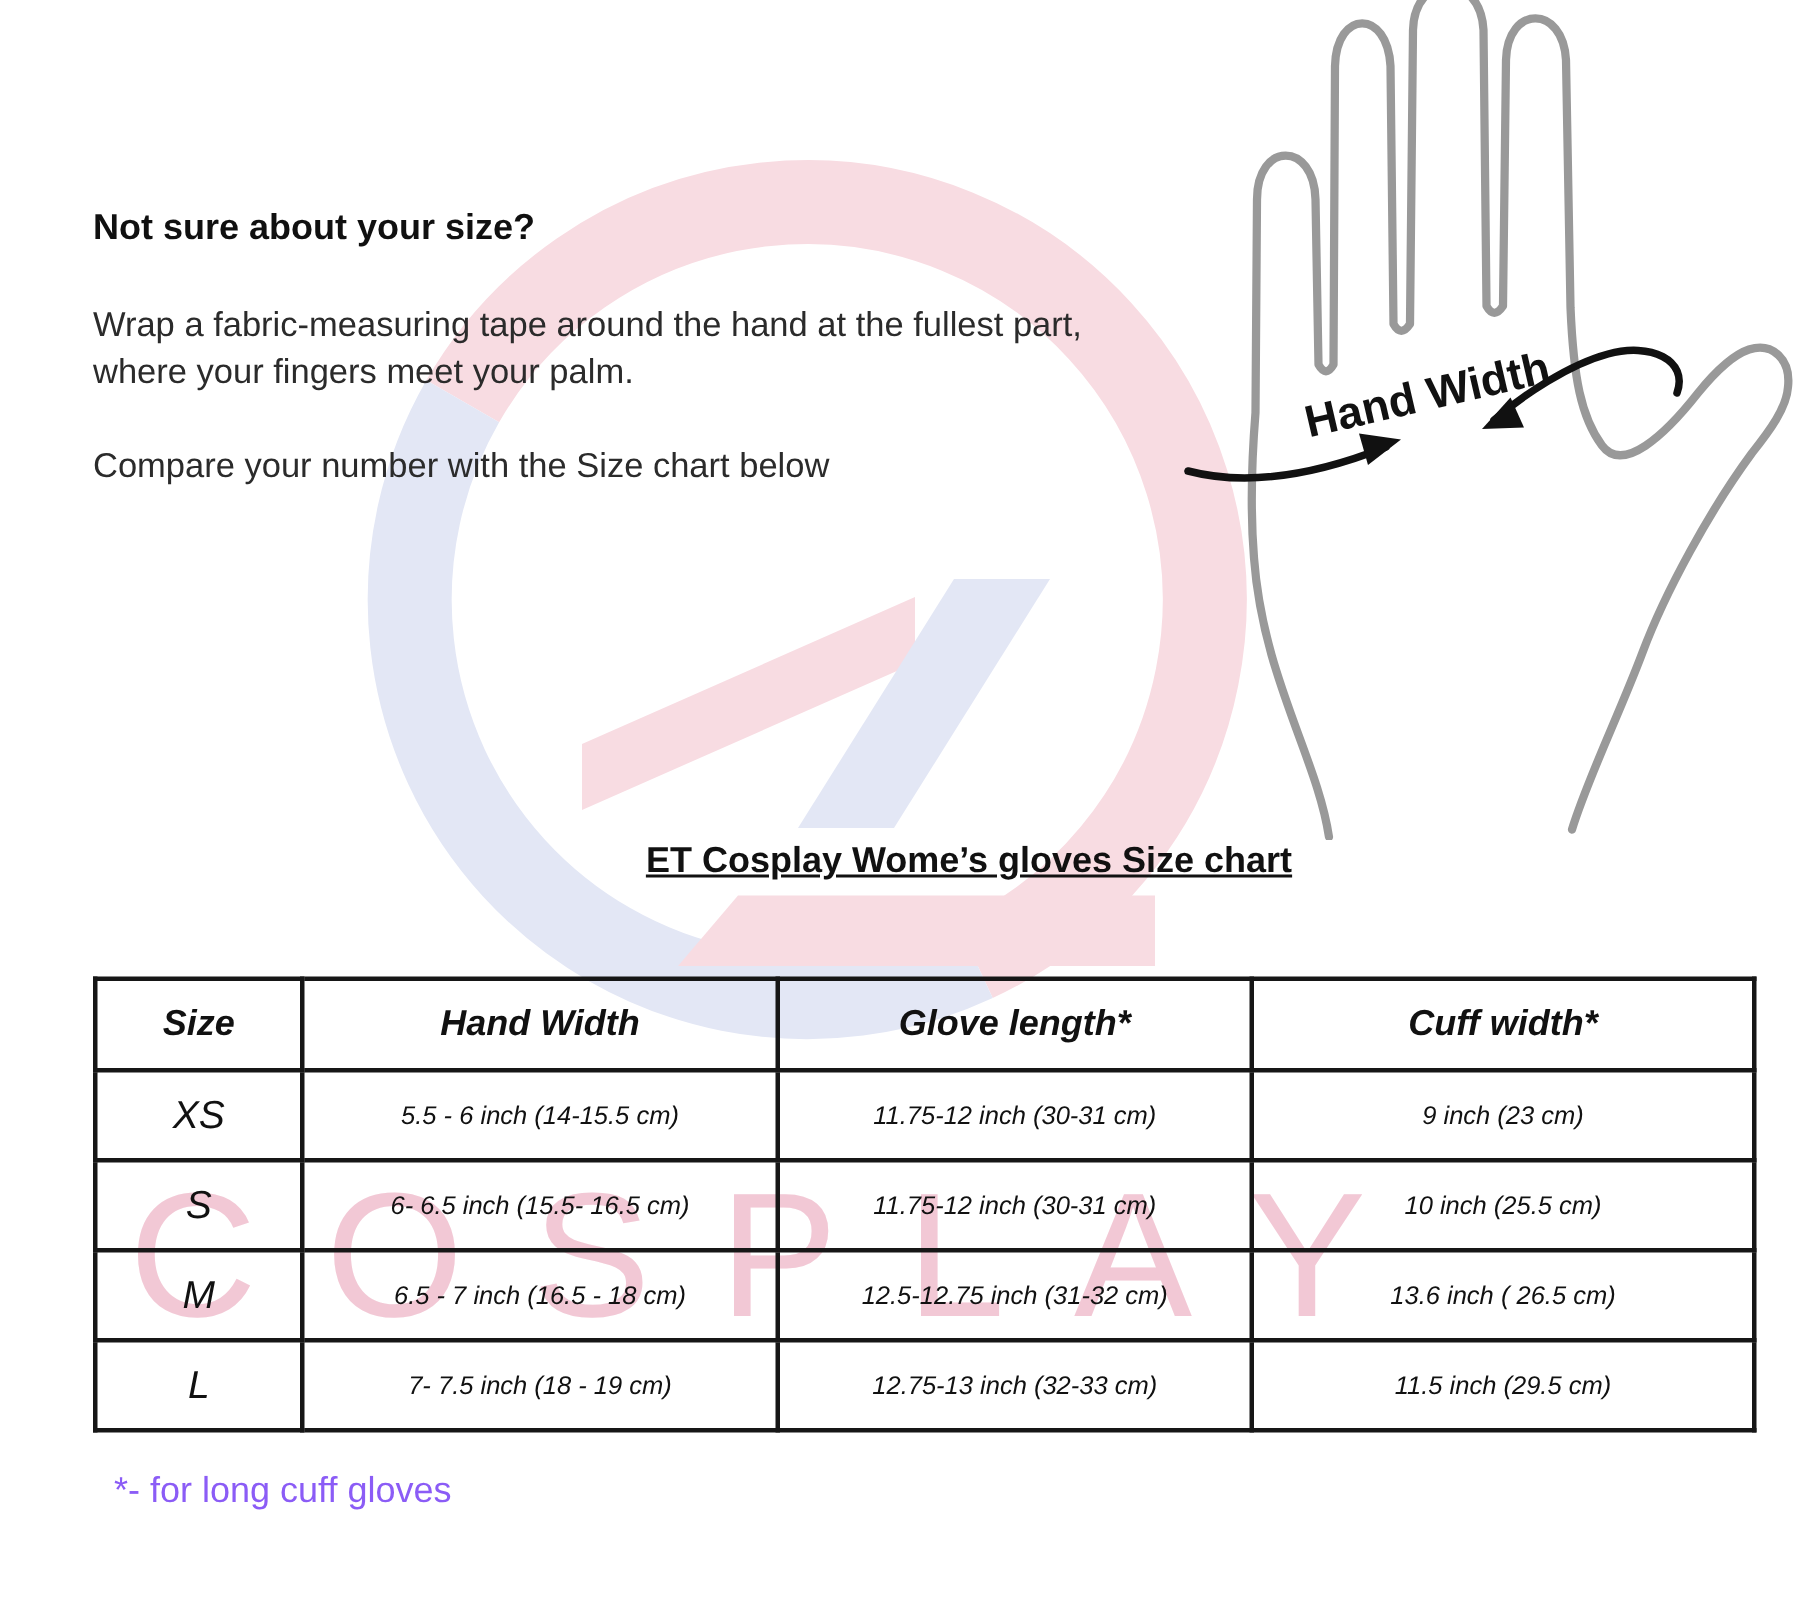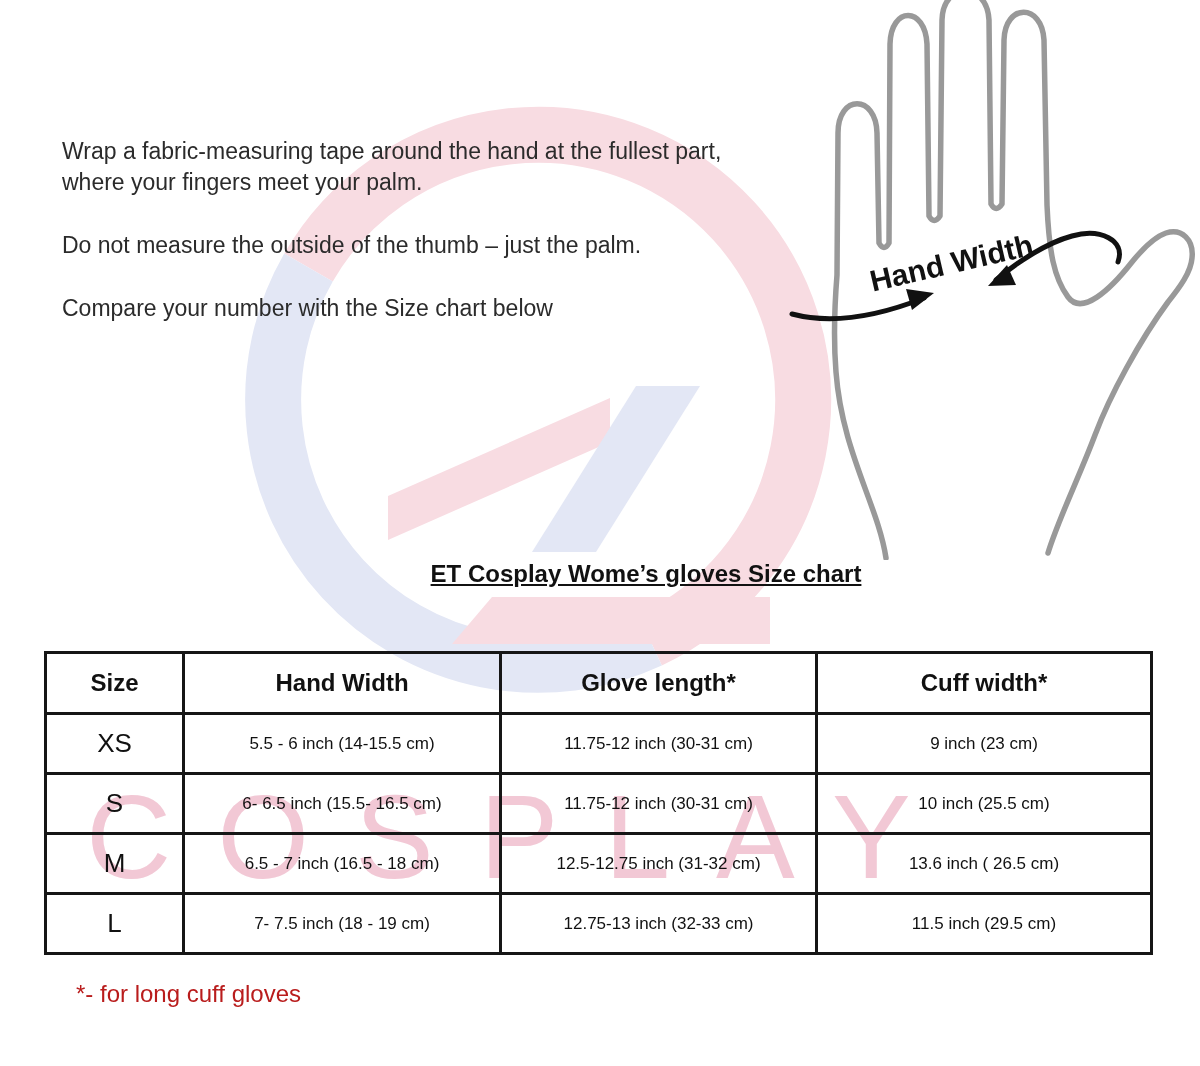--- a/index.html
+++ b/index.html
@@ -18,51 +18,51 @@
   .instructions { position:absolute; left:62px; top:136px; width:795px;
     font-size:23px; line-height:31px; color:#2b2b2b; }
   .instructions .head { font-size:24px; font-weight:bold; color:#101010; margin:0 0 34px 0; }
   .instructions p { margin:0 0 32px 0; white-space:pre-line; }
   
   .hand-svg { position:absolute; left:780px; top:0; width:420px; height:560px; }
   
   .chart-title { position:absolute; left:96px; top:560px; width:1100px;
     text-align:center; font-size:24px; font-weight:bold; color:#111;text-decoration:underline; }
   
-  .size-table { position:absolute; left:44px; top:651px; width:1106px;
-    border-collapse:collapse; table-layout:fixed; background:transparent; }
+  .size-table { position:absolute; left:62px; top:651px; width:1106px;
+    border-collapse:collapse; table-layout:fixed; background:transparent;font-style:italic; }
   .size-table th, .size-table td {
     border:3px solid #161616; text-align:center; vertical-align:middle;
     background:transparent; padding:0; color:#111;
   }
   .size-table th { height:58px; font-size:24px; font-weight:bold; }
   .size-table td { height:57px; font-size:17px; }
   .size-table td.size-cell { font-size:26px; font-weight:normal; }
   
-  .footnote { position:absolute; left:76px; top:980px; font-size:24px; color:#b91c1c; }
+  .footnote { position:absolute; left:76px; top:980px; font-size:24px; color:#8b5cf6; }
 </style>
 </head>
 <body>
 
 <div class="canvas">
 
   <svg class="wm-svg" viewBox="0 0 1200 1066" aria-hidden="true">
     <path d="M 308.5 267.5 A 265 265 0 1 1 650 640" fill="none" stroke="#f8dce2" stroke-width="56"></path>
     <path d="M 308.5 267.5 A 265 265 0 0 0 650 640" fill="none" stroke="#e3e7f5" stroke-width="56"></path>
     <polygon points="388,496 610,398 610,442 388,540" fill="#f8dce2"></polygon>
     <polygon points="636,386 700,386 596,552 532,552" fill="#e3e7f5"></polygon>
     <polygon points="492,597 770,597 770,644 452,644" fill="#f8dce2"></polygon>
   </svg>
 
   <div class="wm-word">COSPLAY</div>
 
   <div class="instructions">
+    <div class="head">Not sure about your size?</div>
     <p>Wrap a fabric-measuring tape around the hand at the fullest part,
 where your fingers meet your palm.</p>
-    <p>Do not measure the outside of the thumb – just the palm.</p>
     <p>Compare your number with the  Size chart below</p>
   </div>
 
   <svg class="hand-svg" viewBox="0 0 420 560" aria-hidden="true">
 
     <path d="M 106 558
          C 98 505 62 452 56 372
          C 53 335 55 300 57 275
          L 58 133
          C 58 94 96 94 97 133

